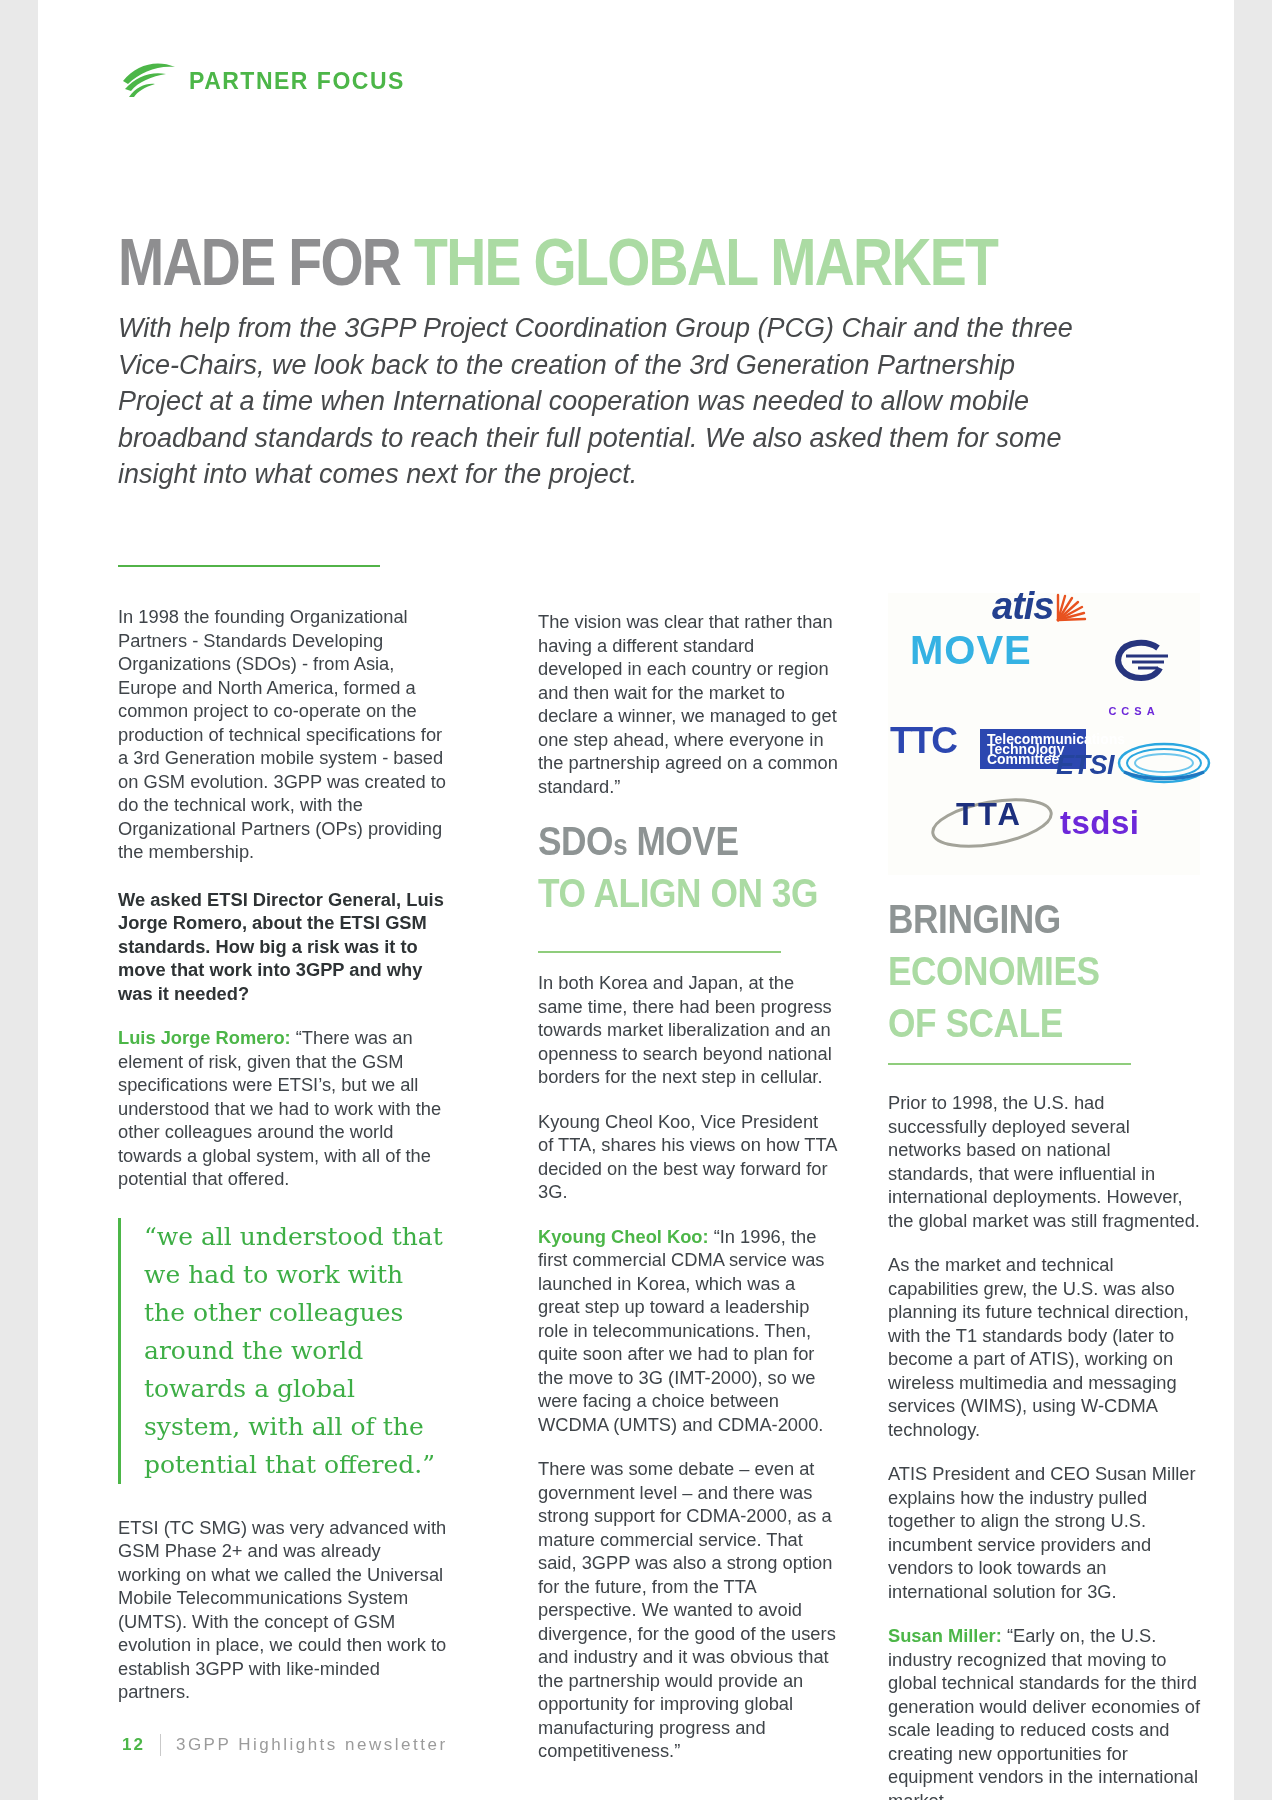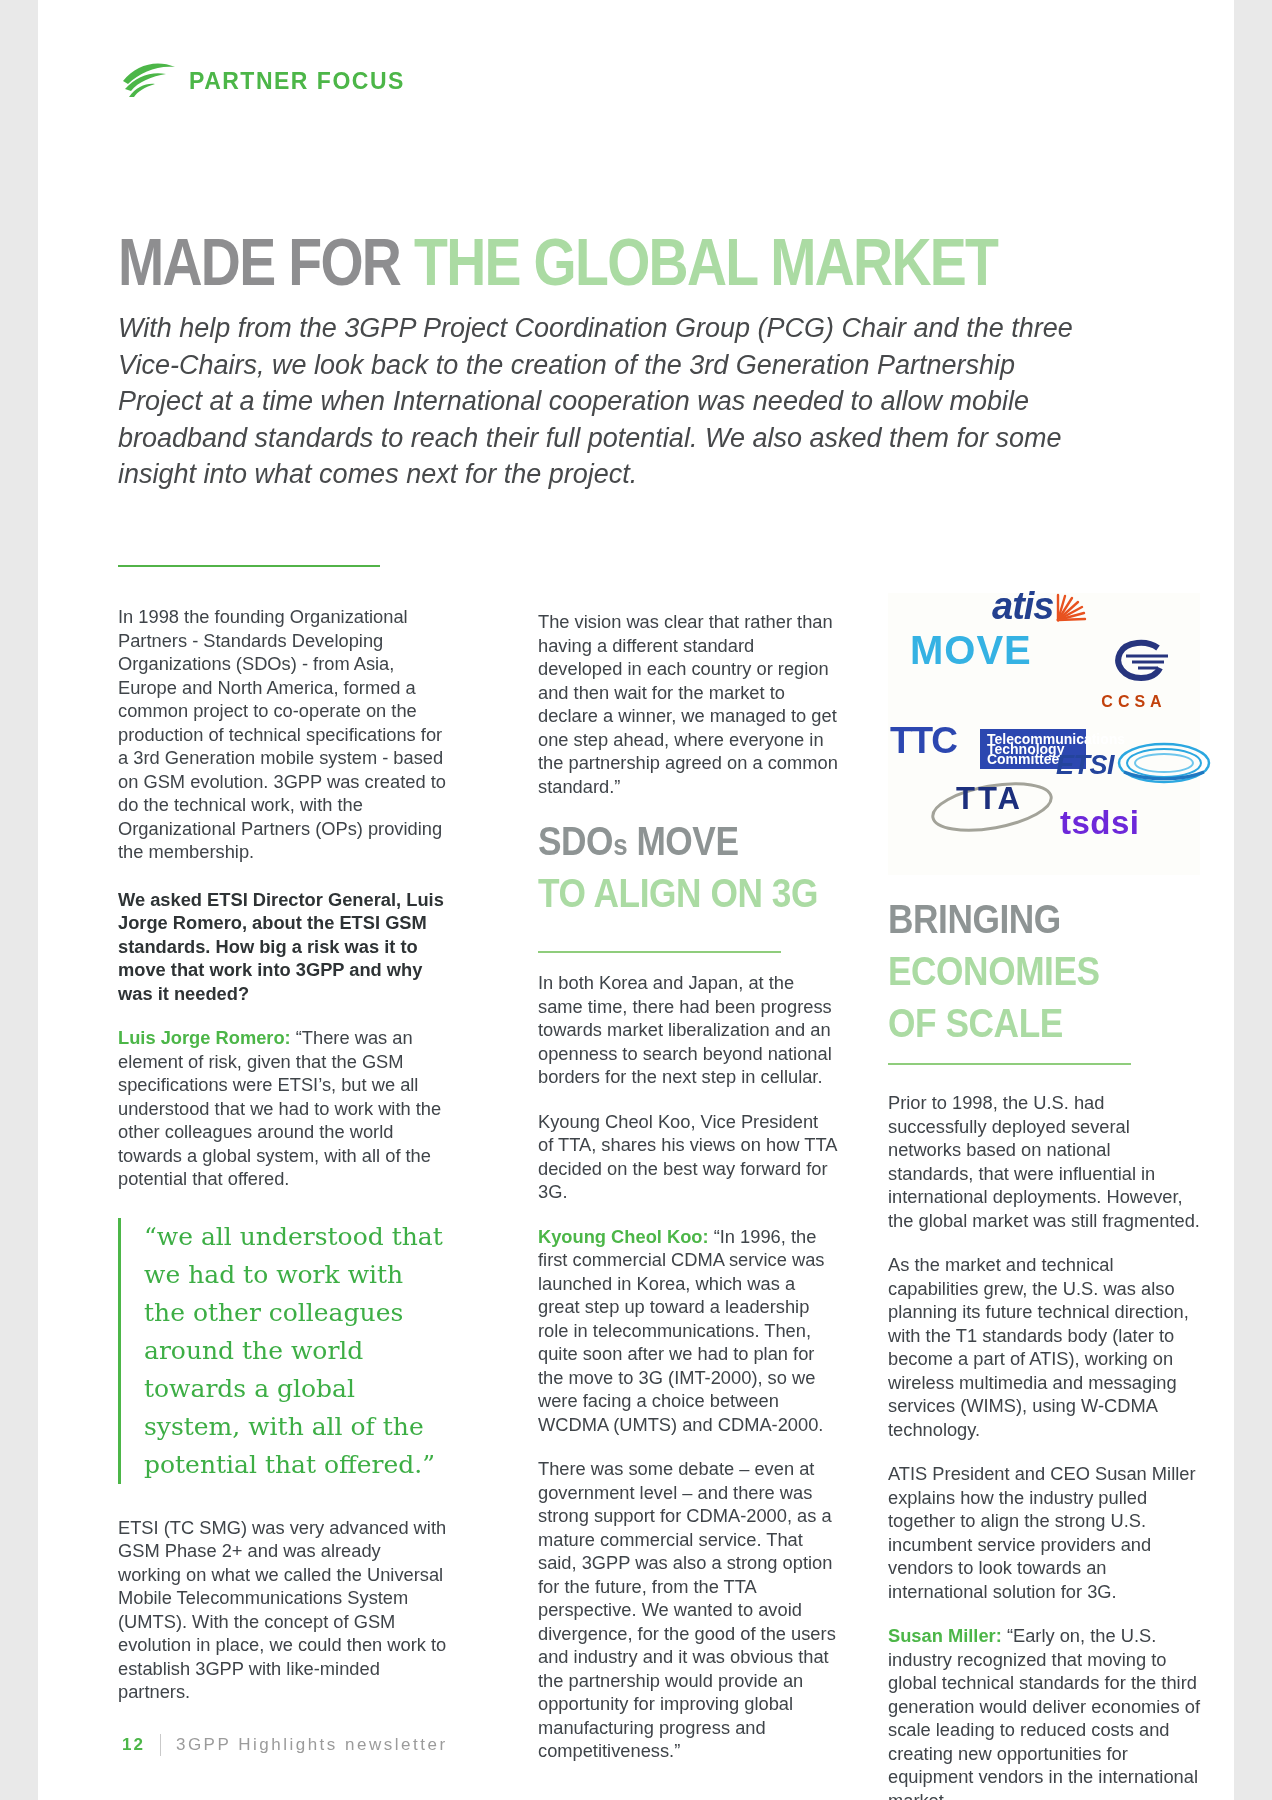--- a/index.html
+++ b/index.html
@@ -49,28 +49,28 @@
   .h-green{color:#abdba3;}
   .small-s{font-size:30px;}
 
   
   .collage{position:relative;height:282px;background:#fdfdfa;}
   .logo-atis{position:absolute;left:104px;top:2px;display:flex;align-items:flex-start;}
   .atis-text{font-size:38px;font-weight:700;font-style:italic;color:#23408f;letter-spacing:-1px;}
   .logo-arib{position:absolute;left:22px;top:46px;font-size:40px;font-weight:700;
              color:#35b2e3;letter-spacing:1px;}
   .logo-ccsa{position:absolute;left:204px;top:46px;width:84px;text-align:center;}
-  .ccsa-text{font-size:16px;font-weight:700;color:#c2410c;letter-spacing:5px;margin-top:1px;}
+  .ccsa-text{font-size:11px;font-weight:700;color:#6d28d9;letter-spacing:5px;margin-top:11px;}
   .logo-ttc{position:absolute;left:2px;top:120px;display:flex;align-items:center;gap:20px;}
   .ttc-text{font-size:37px;font-weight:700;color:#2c47b0;letter-spacing:-2px;}
   .ttc-box{margin-left:4px;background:#2c47b0;color:#ffffff;font-size:14px;line-height:10px;
            font-weight:700;padding:5px 7px;width:92px;margin-top:16px;}
   .logo-etsi{position:absolute;left:168px;top:148px;display:flex;align-items:center;}
   .etsi-text{font-size:27px;font-weight:700;font-style:italic;color:#24449c;letter-spacing:-0.5px;}
-  .logo-tta{position:absolute;left:38px;top:176px;width:132px;height:72px;}
+  .logo-tta{position:absolute;left:38px;top:192px;width:132px;height:72px;}
   .tta-text{position:absolute;left:30px;top:18px;font-size:31px;font-weight:700;
             color:#1c2f7d;letter-spacing:3px;}
   .logo-tsdsi{position:absolute;left:172px;top:218px;font-size:33px;font-weight:700;
               color:#6d28d9;letter-spacing:0.5px;}
 
   
   .footer{position:absolute;left:84px;top:1734px;display:flex;align-items:center;gap:15px;}
   .pagenum{font-size:17px;font-weight:700;color:#4cb648;letter-spacing:2px;}
   .footdiv{width:1px;height:22px;background:#c9c9c9;}
   .foottext{font-size:17px;color:#9b9b9b;letter-spacing:2.5px;}

